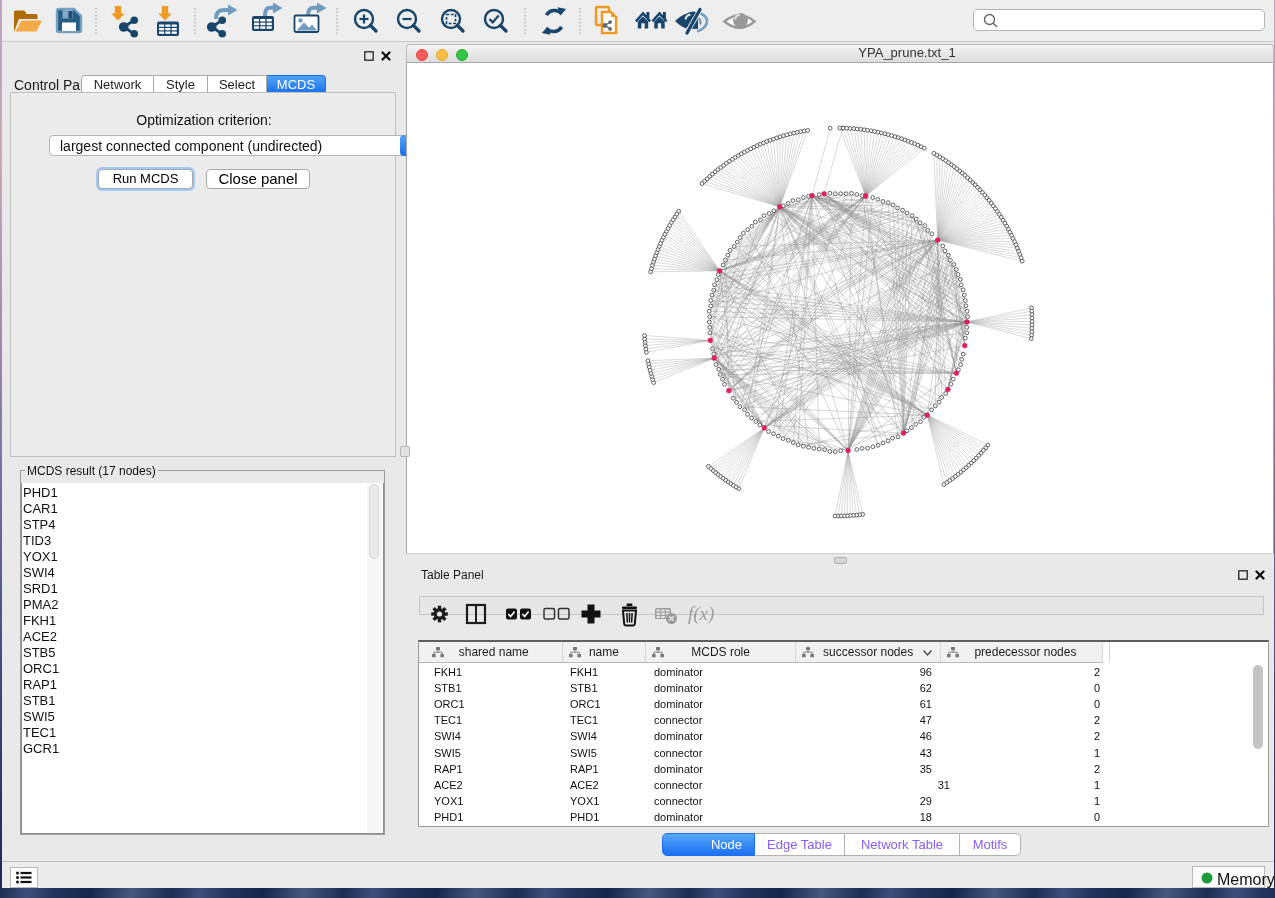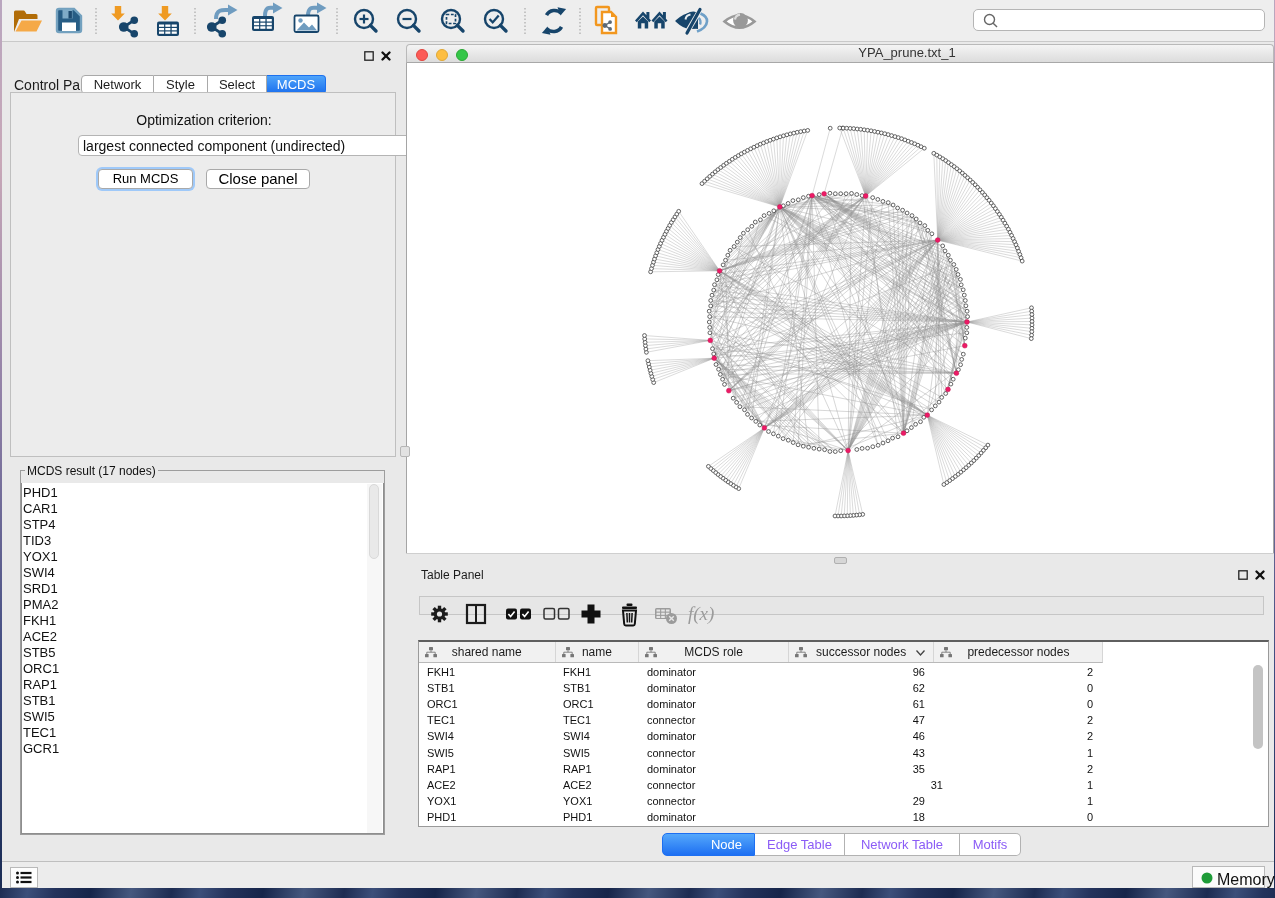--- a/index.html
+++ b/index.html
@@ -20,21 +20,21 @@
 #cp-title { position:absolute; left:12px; top:8px; font-size:14px; color:#1c1c1c;margin-top:26px; }
 #cp-tabs { position:absolute; left:79px; top:32px; height:19px; display:flex; }
 .tab { height:19px; line-height:18px; font-size:13px; color:#1c1c1c; background:#fff;
   border:1px solid #a9a9a9; border-left:none; text-align:center; }
 .tab.first { border-left:1px solid #a9a9a9; border-radius:4px 0 0 4px; }
 .tab.last { border-radius:0 4px 4px 0; }
 .tab.sel { background:linear-gradient(180deg,#4ea4fa,#1c70ee); color:#fff; border-color:#1c70ee; }
 #cp-body { position:absolute; left:8px; top:49px; width:386px; height:365px; background:#ececec; border:1px solid #bfbfbf; }
 #opt-label { position:absolute; left:0; top:19px; width:386px; text-align:center; font-size:14px; color:#111; }
 #dropdown { position:absolute; left:38px; top:42px; width:372px; height:21px; background:#fff;
-  border:1px solid #b4b4b4; border-radius:4px; font-size:14px; color:#111; line-height:20px; padding-left:4px;margin-left:29px; }
+  border:1px solid #b4b4b4; border-radius:4px; font-size:14px; color:#111; line-height:20px; padding-left:10px; }
 #btn-run { position:absolute; left:87px; top:76px; width:95px; height:20px; background:#fff;
   border:1px solid #a9a9a9; border-radius:4px; font-size:13px; text-align:center; line-height:18px;
   box-shadow:0 0 0 2px #9fc9f9; }
 #btn-close { position:absolute; left:195px; top:76px; width:104px; height:20px; background:#fff;
   border:1px solid #a9a9a9; border-radius:4px; font-size:15px; text-align:center; line-height:18px; }
 #fieldset { position:absolute; left:18px; top:427px; width:365px; height:365px; border:1px solid #9d9d9d; }
 #fs-legend { position:absolute; left:4px; top:-7px; background:#e9e9e9; padding:0 2px; font-size:12px; color:#111; }
 #mlist { position:absolute; left:0px; top:12px; width:363px; height:351px; background:#fff; border:1px solid #8e8e8e; border-top:none;}
 #mlist-inner { position:absolute; left:1px; top:2px; font-size:13px; color:#111; line-height:16px; }
 #mscroll { position:absolute; right:1px; top:1px; width:15px; height:349px; background:#f7f7f7;}
@@ -49,21 +49,21 @@
 #net-canvas { position:absolute; left:0; top:19px; width:868px; height:490px; background:#fff;
   border-left:1px solid #a5a5a5; border-right:1px solid #a5a5a5; }
 #net-bottom { position:absolute; left:0; top:509px; width:868px; height:9px; background:#e9e9e9; border-top:1px solid #cfcfcf; }
 
 #tpanel { left:404px; top:563px; width:868px; height:298px; background:#e9e9e9; }
 #tp-title { position:absolute; left:15px; top:5px; font-size:12px; color:#1c1c1c; }
 #tp-toolbar { position:absolute; left:13px; top:33px; width:845px; height:19px; background:#e6e6e6; border:1px solid #c6c6c6; }
 #tbl { position:absolute; left:12px; top:77px; width:851px; height:187px; background:#fff; border:1px solid #9a9a9a; border-top:2px solid #5f5f5f; }
 #tbl-header { position:absolute; left:0; top:0; width:684px; height:21px; background:#f1f1f1; border-bottom:1px solid #b9b9b9; border-right:1px solid #d6d6d6; }
 .hcell { position:absolute; top:0; height:20px; border-right:1px solid #d6d6d6; font-size:12px; color:#1c1c1c; text-align:center; line-height:20px; }
-.trow,.hcell { white-space:nowrap; }
+.trow,.hcell { white-space:nowrap;margin-left:7px; }
 .trow { position:absolute; font-size:11px; color:#111; height:16px; line-height:16px; }
 #tscroll { position:absolute; right:4px; top:23px; width:11px; height:161px; }
 #tthumb { position:absolute; left:0; top:0; width:10px; height:84px; background:#c4c4c4; border-radius:5px; }
 #tp-tabs { position:absolute; left:256px; top:270px; height:23px; display:flex; }
 .ttab { height:23px; line-height:22px; font-size:13px; color:#8b5cf6; background:#fff;
   border:1px solid #b2b2b2; border-left:none; text-align:center; }
 .ttab.first { border-left:1px solid #b2b2b2; border-radius:5px 0 0 5px; }
 .ttab.last { border-radius:0 5px 5px 0; }
 .ttab.sel { background:linear-gradient(180deg,#55a8fb,#1d6ff2); color:#fff; border-color:#1d6ff2;padding-left:36px; }
 

